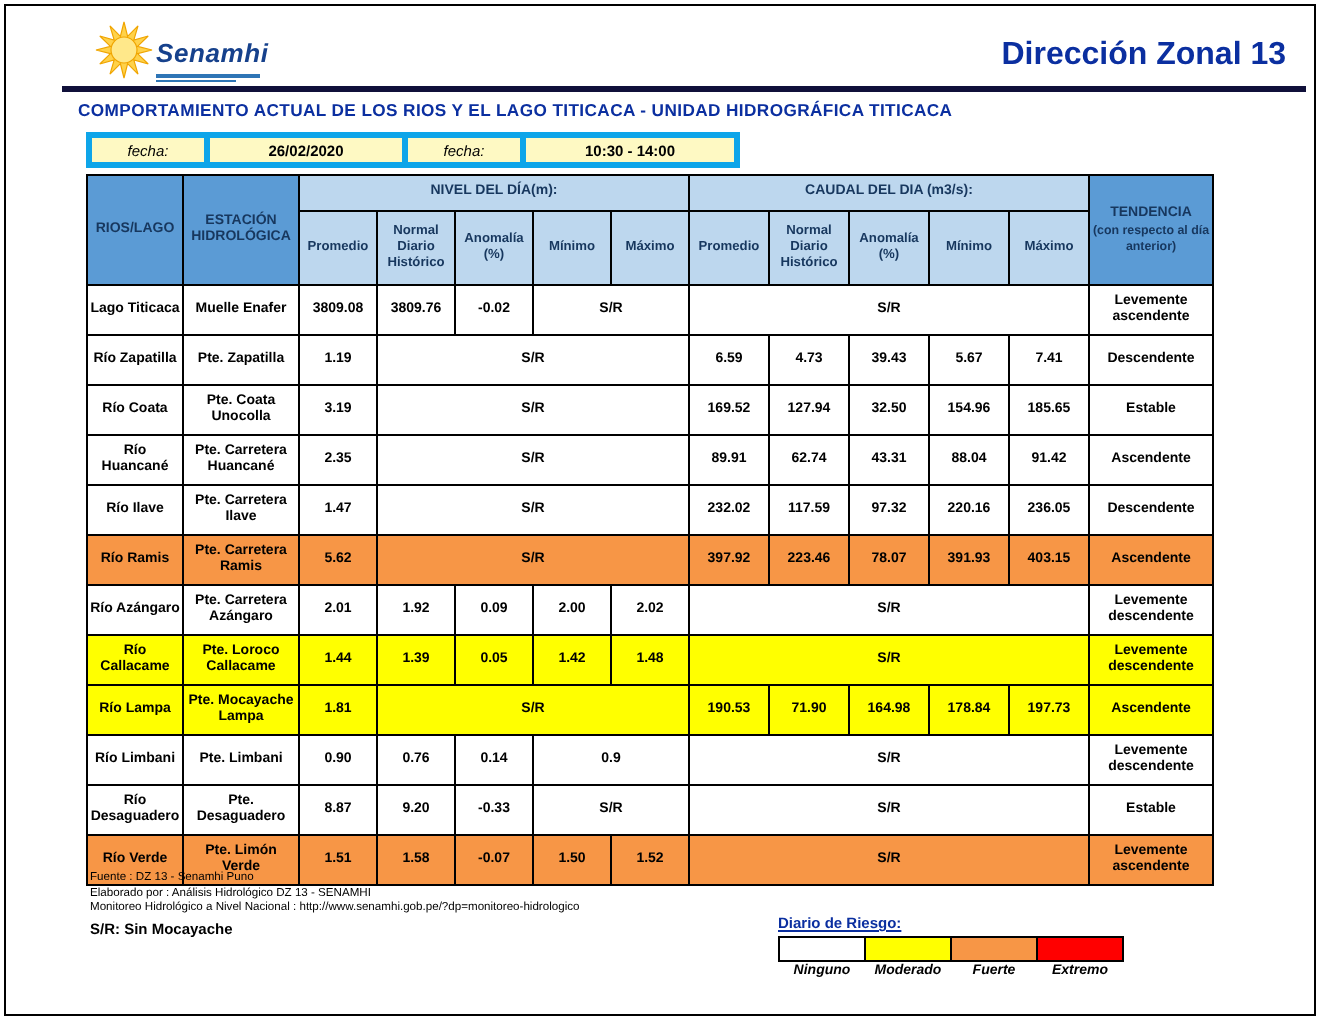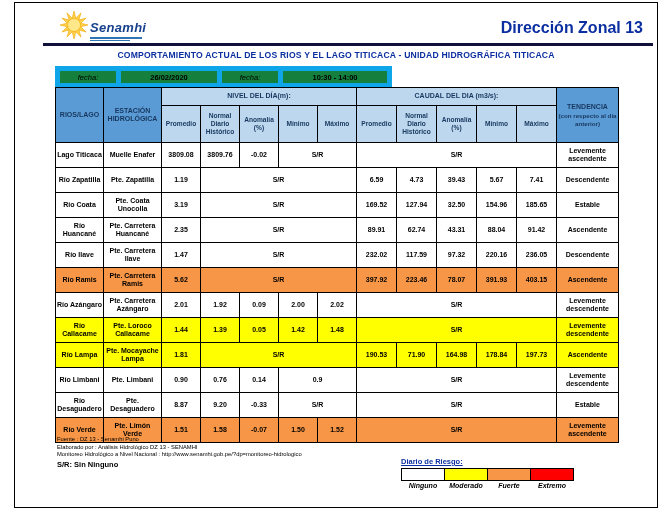--- a/index.html
+++ b/index.html
@@ -1,35 +1,35 @@
 <!DOCTYPE html>
 <html style="--header-blue: #5b9bd5; --subheader-blue: #bdd7ee; --header-text: #17375e; --title-navy: #0b2fa0; --row-orange: #f79646; --row-yellow: #ffff00; --risk-white: #ffffff; --risk-yellow: #ffff00; --risk-orange: #f79646; --risk-red: #ff0000;"><head>
 <meta charset="utf-8">
 <style>
   html,body{margin:0;padding:0;}
   body{
     width:660px;height:510px;position:relative;background:#fff;
     font-family:"Liberation Sans",sans-serif;color:#000;
   }
-  .page{position:absolute;inset:2px;border:1px solid #000;background:#fff;margin-left:12px;}
+  .page{position:absolute;inset:2px;border:1px solid #000;background:#fff;}
 
   
   .logo{position:absolute;left:44px;top:7px;display:flex;align-items:flex-start;gap:1px;}
   .logo-txt-wrap{margin-top:8px;}
   .logo-txt{font-style:italic;font-weight:bold;font-size:13px;color:#16418c;letter-spacing:.3px;}
   .logo-bar1{height:2px;width:52px;background:#2e75b6;margin-top:1px;}
   .logo-bar2{height:1px;width:40px;background:#2e75b6;margin-top:1px;}
   .direccion{position:absolute;right:14px;top:16px;font-size:16px;font-weight:bold;color:var(--title-navy);}
   .rule{position:absolute;left:28px;right:4px;top:40px;height:3px;background:#10103a;}
-  .title{position:absolute;left:36px;right:36px;top:47px;text-align:center;
+  .title{position:absolute;left:36px;right:36px;top:47px;text-align:left;
          font-size:8.6px;font-weight:bold;color:var(--title-navy);letter-spacing:.2px;}
 
   
   .meta{position:absolute;left:40px;top:63px;border-collapse:collapse;}
-  .meta td{border:5px solid #0ea5e9;font-size:7.5px;height:12px;padding:0 2px;text-align:center;background:#15803d;}
+  .meta td{border:3px solid #0ea5e9;font-size:7.5px;height:12px;padding:0 2px;text-align:center;background:#fef9c3;}
   .meta td.lab{font-style:italic;width:52px;}
   .meta td.val{font-weight:bold;width:92px;}
   .meta td.val2{font-weight:bold;width:100px;}
 
   
   .main{position:absolute;left:40px;top:84px;border-collapse:collapse;table-layout:fixed;}
   .main th,.main td{border:1px solid #000;overflow:hidden;}
   .main th{background:var(--subheader-blue);color:var(--header-text);
            font-size:6.6px;font-weight:bold;padding:1px;text-align:center;line-height:1.2;}
   .main th.major{background:var(--header-blue);font-size:7px;}
@@ -260,21 +260,21 @@
           <td>Levemente ascendente</td>
         </tr>
       </tbody>
   </table>
 
   <div class="notes">
     <div>Fuente : DZ 13 - Senamhi Puno</div>
     <div>Elaborado por : Análisis Hidrológico DZ 13 - SENAMHI</div>
     <div>Monitoreo Hidrológico a Nivel Nacional : http://www.senamhi.gob.pe/?dp=monitoreo-hidrologico</div>
   </div>
-  <div class="sr">S/R: Sin Ninguno</div>
+  <div class="sr">S/R: Sin Mocayache</div>
 
   <div class="legend">
     <div class="legend-title">Diario de Riesgo:</div>
     <div class="legend-items" id="legend-items">
         <div class="legend-item">
           <div class="legend-box" style="background: rgb(255, 255, 255);"></div>
           <div class="legend-label">Ninguno</div>
         </div>
         <div class="legend-item">
           <div class="legend-box" style="background: rgb(255, 255, 0);"></div>

